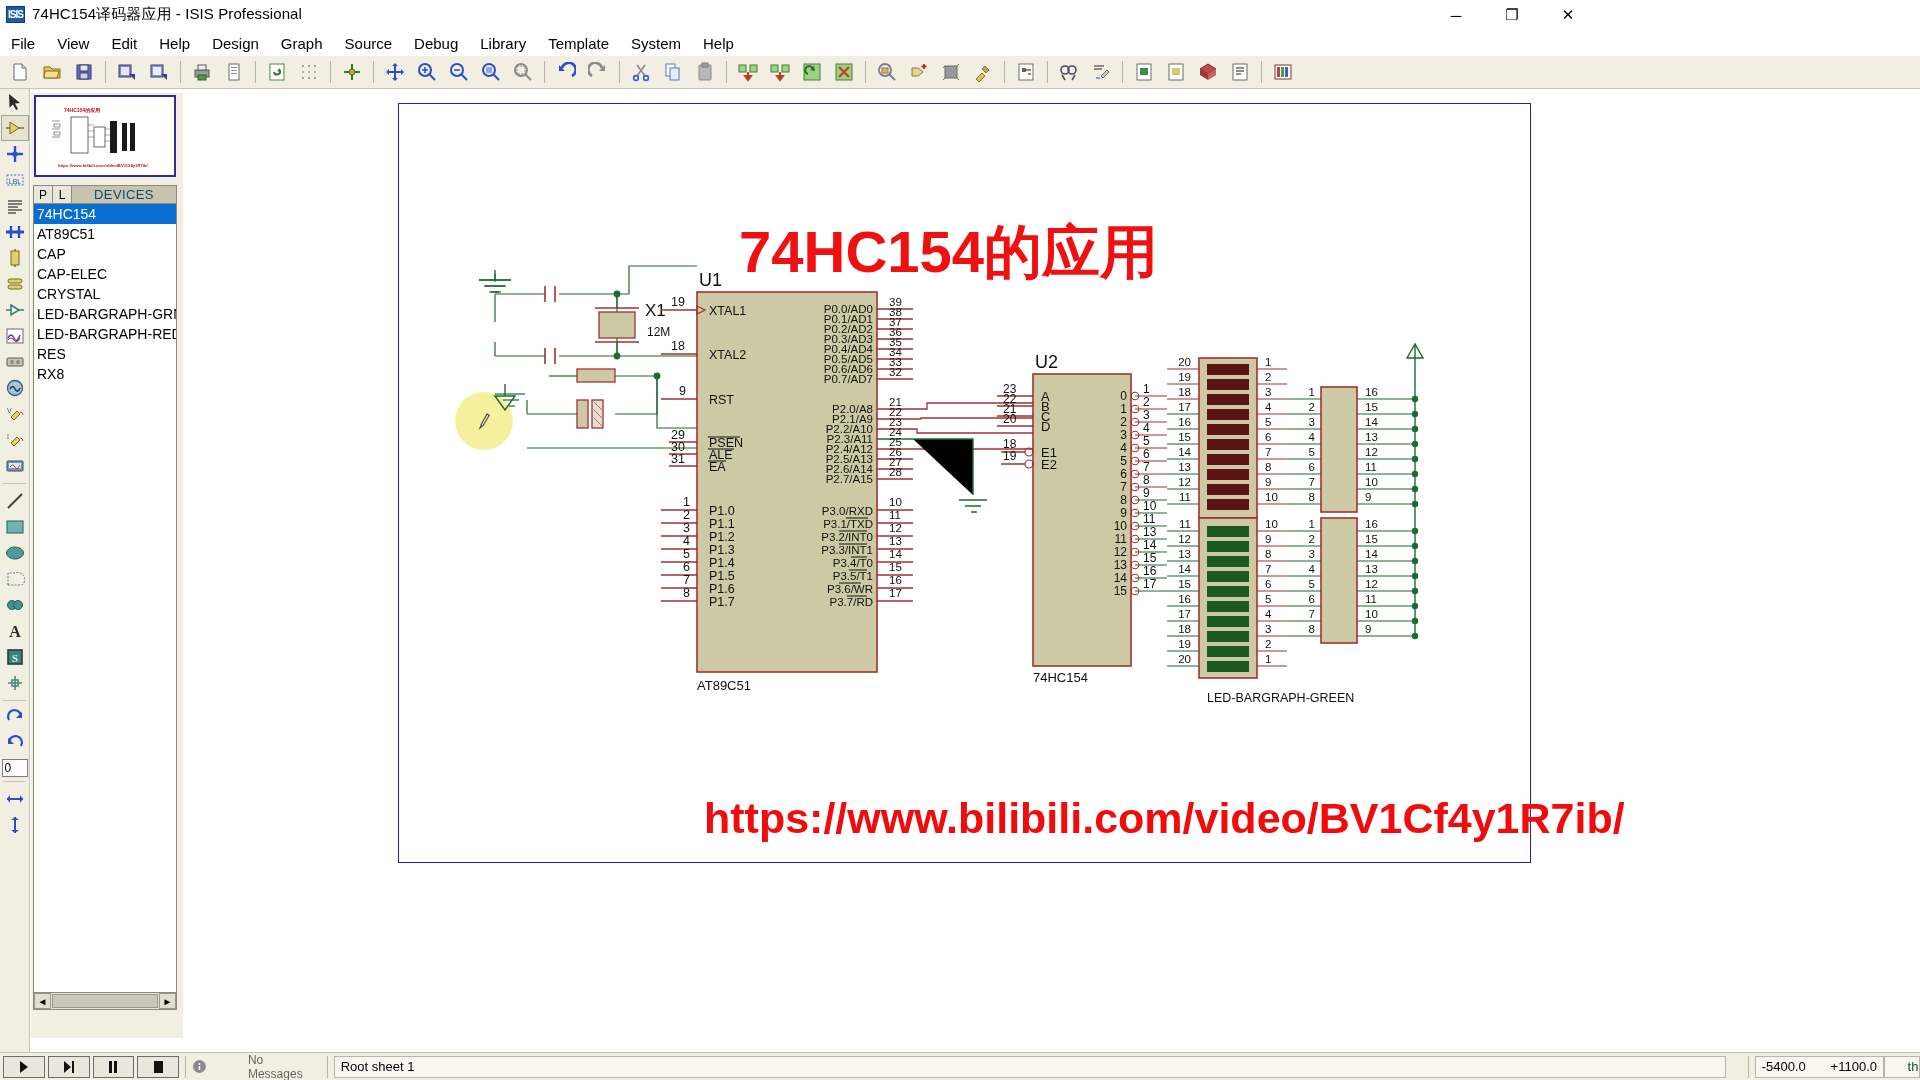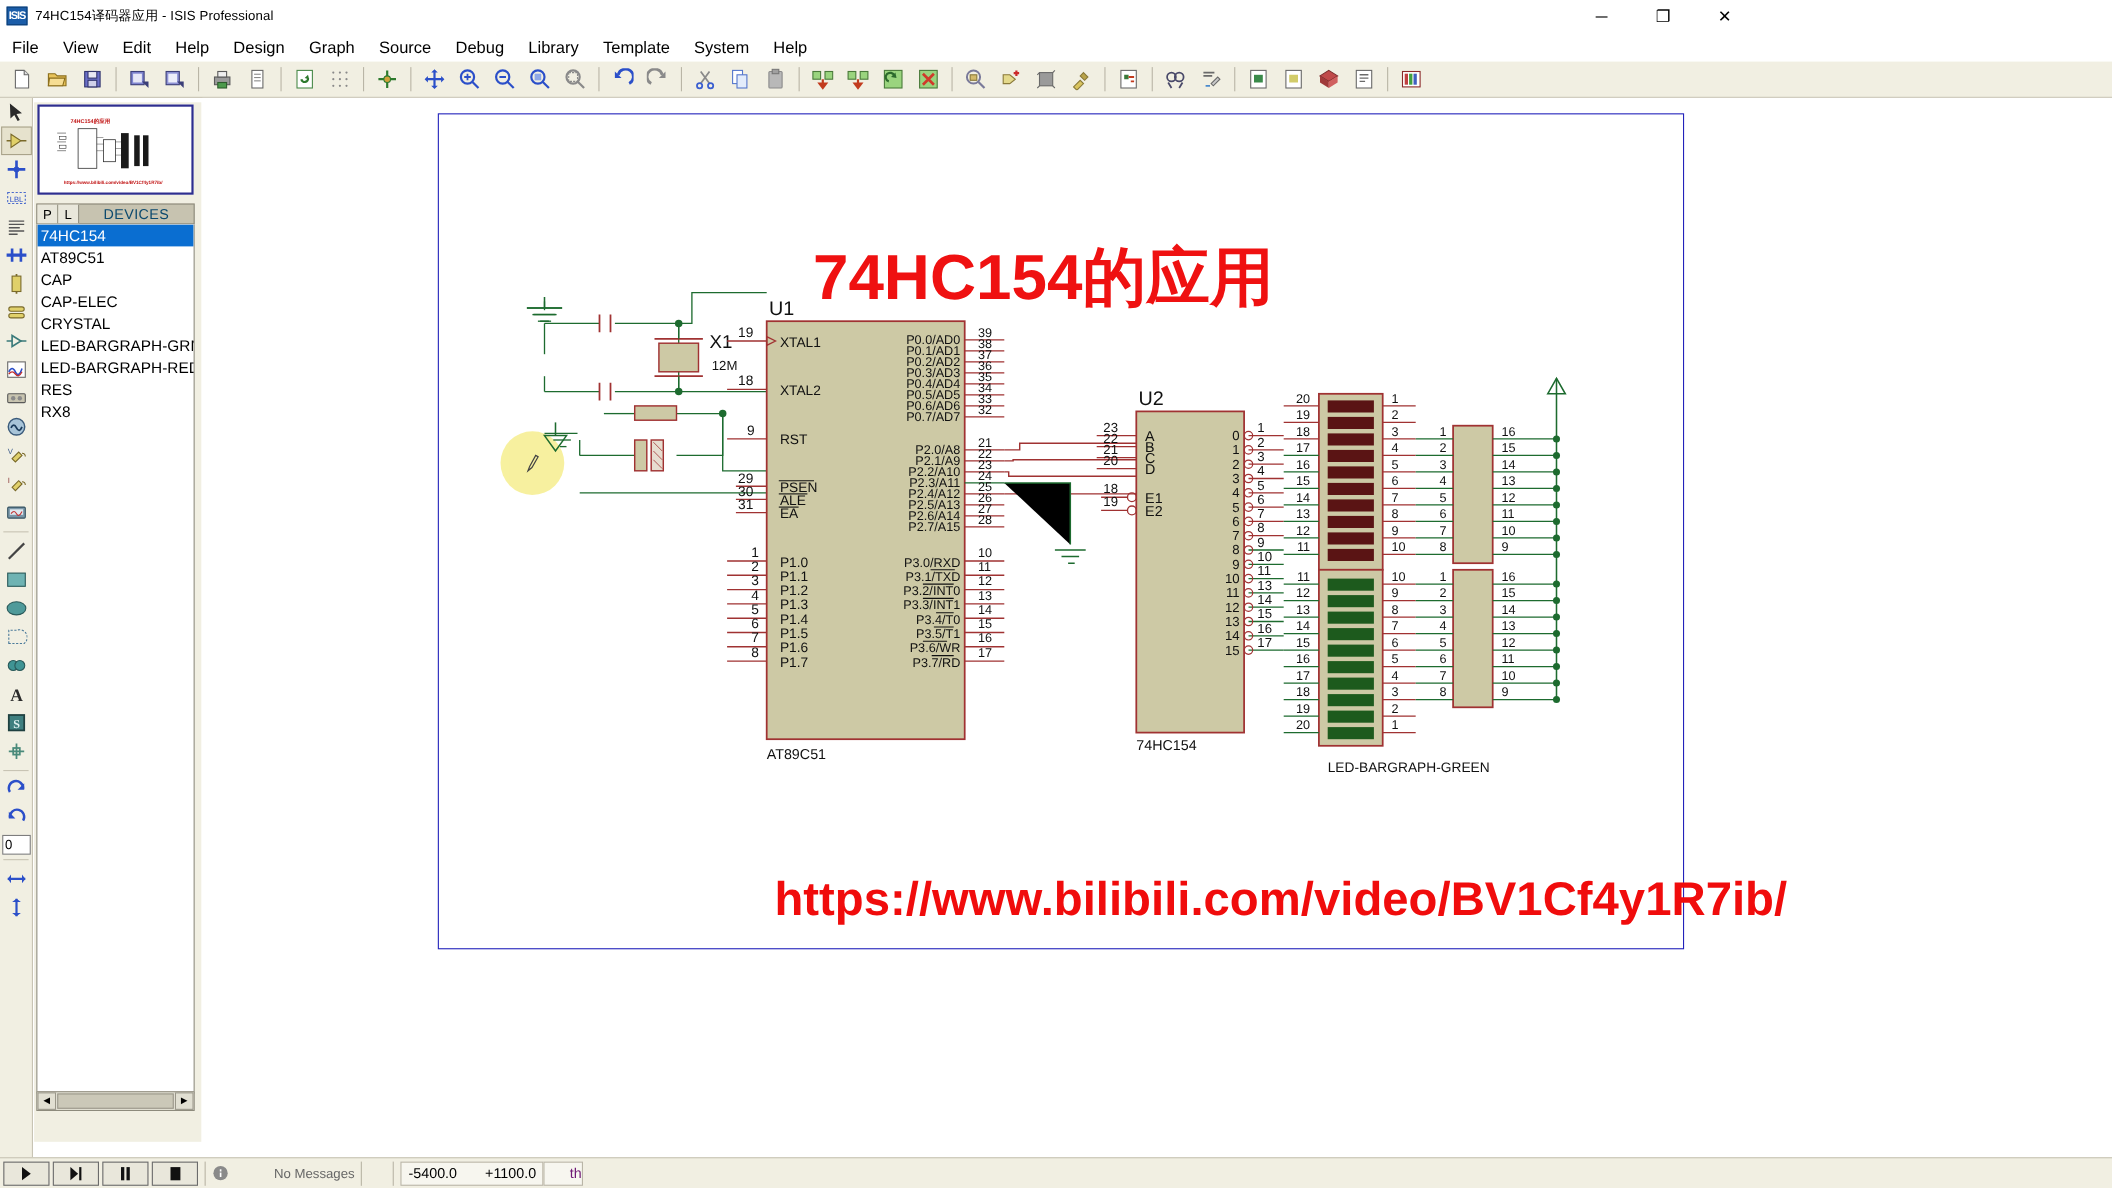--- a/index.html
+++ b/index.html
@@ -18,21 +18,21 @@
     background: #ffffff; display: flex; align-items: center;
     border-bottom: 1px solid #ffffff;
   }
   .title-icon {
     width: 19px; height: 17px; margin-left: 6px; margin-right: 7px;
     background: #1a5ca8; color: #ffffff; font-size: 10px; font-weight: bold;
     display: flex; align-items: center; justify-content: center;
     letter-spacing: -1px; font-family: "Liberation Sans", sans-serif;
     border: 1px solid #0d3f76;
   }
-  .title-text { font-size: 12px; color: #000; letter-spacing: .1px; }
+  .title-text { font-size: 15px; color: #000; letter-spacing: .1px; }
   .win-btns { position: absolute; right: 0; top: 0; height: 30px; display: flex; }
   .win-btn {
     width: 56px; height: 30px; display: flex; align-items: center; justify-content: center;
     font-size: 15px; color: #000;
   }
 
   
   .menubar {
     position: absolute; top: 30px; left: 0; width: 1920px; height: 26px;
     background: #ffffff; display: flex; align-items: center; padding-left: 0;
@@ -146,21 +146,21 @@
   }
   .st-sep { width: 1px; height: 22px; background: #b9b5a6; margin: 0 6px; }
   .st-msg { display: flex; align-items: center; font-size: 12px; color: #666; gap: 36px; }
   .st-msg .ico { margin-right: 5px; }
   .st-field {
     height: 22px; background: #f7f6ef; border: 1px solid #b9b5a6;
     font-size: 13px; color: #000; display: flex; align-items: center; padding: 0 6px;
   }
   .st-sheet { width: 1400px; }
   .st-coords { width: 130px; justify-content: space-between; font-size: 13px; text-align: center; }
-  .st-units { width: 20px; justify-content: center; color: #701a75; font-size: 13px; padding-left: 28px; }
+  .st-units { width: 20px; justify-content: center; color: #14532d; font-size: 13px; padding-left: 28px; }
   .grip { width: 10px; height: 22px; margin: 0 3px; }
 </style>
 </head>
 <body>
 
 <div id="app">
 
   <div class="titlebar">
     <div class="title-icon">ISIS</div>
     <div class="title-text">74HC154译码器应用 - ISIS Professional</div>
@@ -1199,20 +1199,21 @@
       <svg class="ico" width="15" height="15" viewBox="0 0 15 15">
         <circle cx="7.5" cy="7.5" r="6.5" fill="#8a8a8a"></circle>
         <rect x="6.8" y="4" width="1.5" height="2" fill="#fff"></rect>
         <rect x="6.8" y="7" width="1.5" height="4" fill="#fff"></rect>
       </svg>
       <span>No Messages</span>
     </div>
 
     <div class="st-sep"></div>
 
+    <div class="st-field st-sheet">Root sheet 1</div>
 
     <div class="grip"></div>
     <div class="st-sep"></div>
 
     <div class="st-field st-coords">
       <span>-5400.0</span>
       <span>+1100.0</span>
     </div>
     <div class="st-field st-units">th</div>
   </div>

